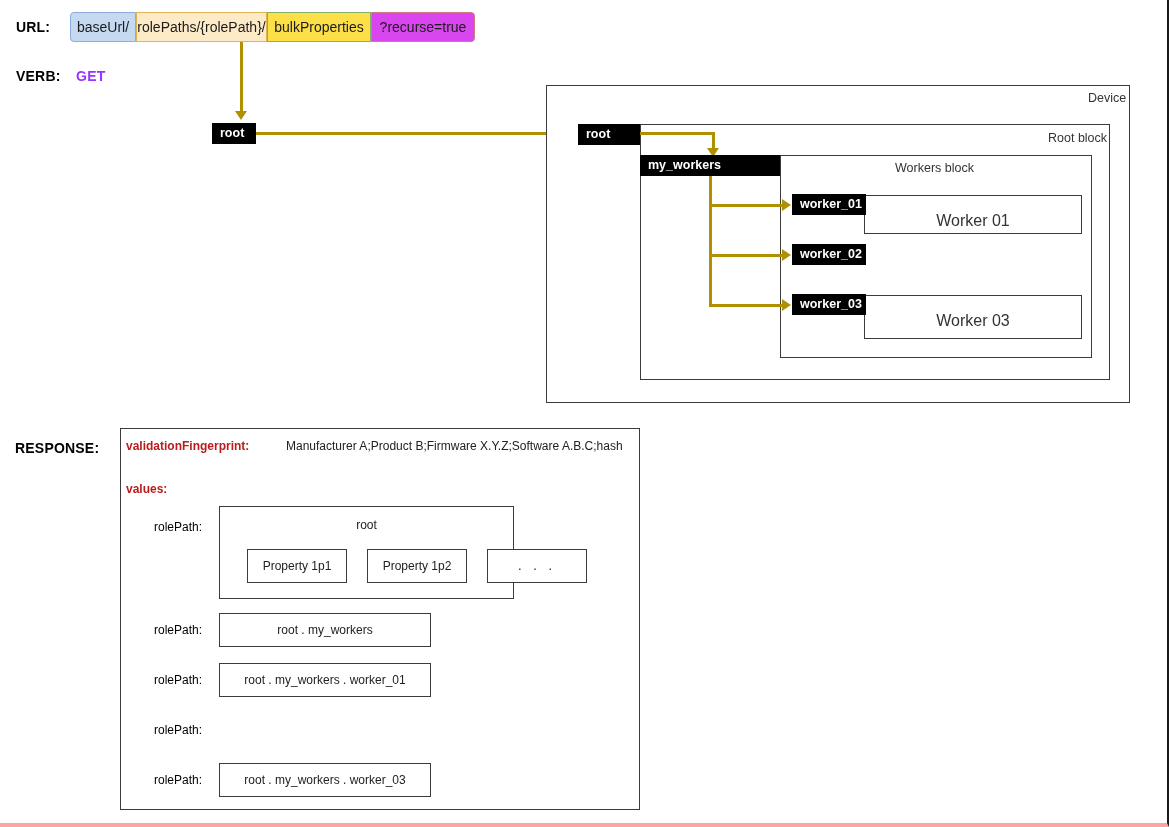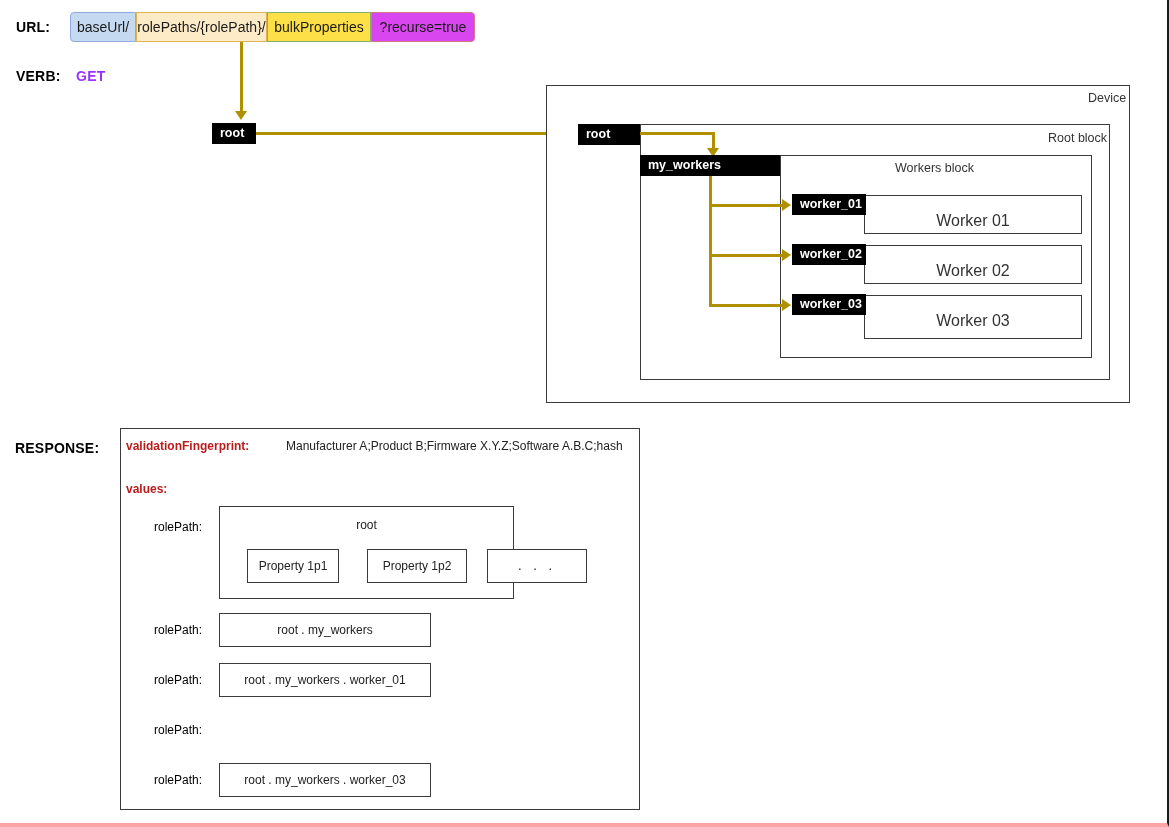--- a/index.html
+++ b/index.html
@@ -233,39 +233,38 @@
 
   <div class="gold-line gold-h" style="left:709px; top:254px; width:74px;"></div>
   <div class="arrow-head-right" style="left:782px; top:249px;"></div>
 
   <div class="gold-line gold-h" style="left:709px; top:304px; width:74px;"></div>
   <div class="arrow-head-right" style="left:782px; top:299px;"></div>
 
   <div class="worker-box" style="left:864px; top:195px; width:218px; height:39px;">Worker 01</div>
   <div class="tag" style="left:792px; top:194px; width:74px;">worker_01</div>
 
-  <div class="worker-box" style="left:864px; top:245px; width:218px; height:39px;">Worker 02</div>
   <div class="tag" style="left:792px; top:244px; width:74px;">worker_02</div>
 
   <div class="worker-box" style="left:864px; top:295px; width:218px; height:44px;">Worker 03</div>
   <div class="tag" style="left:792px; top:294px; width:74px;">worker_03</div>
 
   <div class="abs row-label" style="left:15px; top:440px;">RESPONSE:</div>
 
   <div id="response-panel">
 
     <div class="resp-key" style="left:5px; top:10px;">validationFingerprint:</div>
     <div class="resp-val" style="left:165px; top:10px;">Manufacturer A;Product B;Firmware X.Y.Z;Software A.B.C;hash</div>
 
     <div class="resp-key" style="left:5px; top:53px;">values:</div>
 
     <div class="resp-sublabel" style="left:33px; top:91px;">rolePath:</div>
     <div class="path-box" style="left:98px; top:77px; width:295px; height:93px;">
       <div class="abs" style="left:0; top:11px; width:100%; text-align:center;">root</div>
-      <div class="prop-box" style="left:27px; top:42px; width:92px; height:34px;">Property 1p1</div>
+      <div class="prop-box" style="left:27px; top:42px; width:100px; height:34px;">Property 1p1</div>
       <div class="prop-box" style="left:147px; top:42px; width:100px; height:34px;">Property 1p2</div>
       <div class="prop-box dots" style="left:267px; top:42px; width:100px; height:34px;">. . .</div>
     </div>
 
     <div class="resp-sublabel" style="left:33px; top:194px;">rolePath:</div>
     <div class="path-box" style="left:98px; top:184px; width:212px; height:34px; line-height:32px;">root . my_workers</div>
 
     <div class="resp-sublabel" style="left:33px; top:244px;">rolePath:</div>
     <div class="path-box" style="left:98px; top:234px; width:212px; height:34px; line-height:32px;">root . my_workers . worker_01</div>
 

